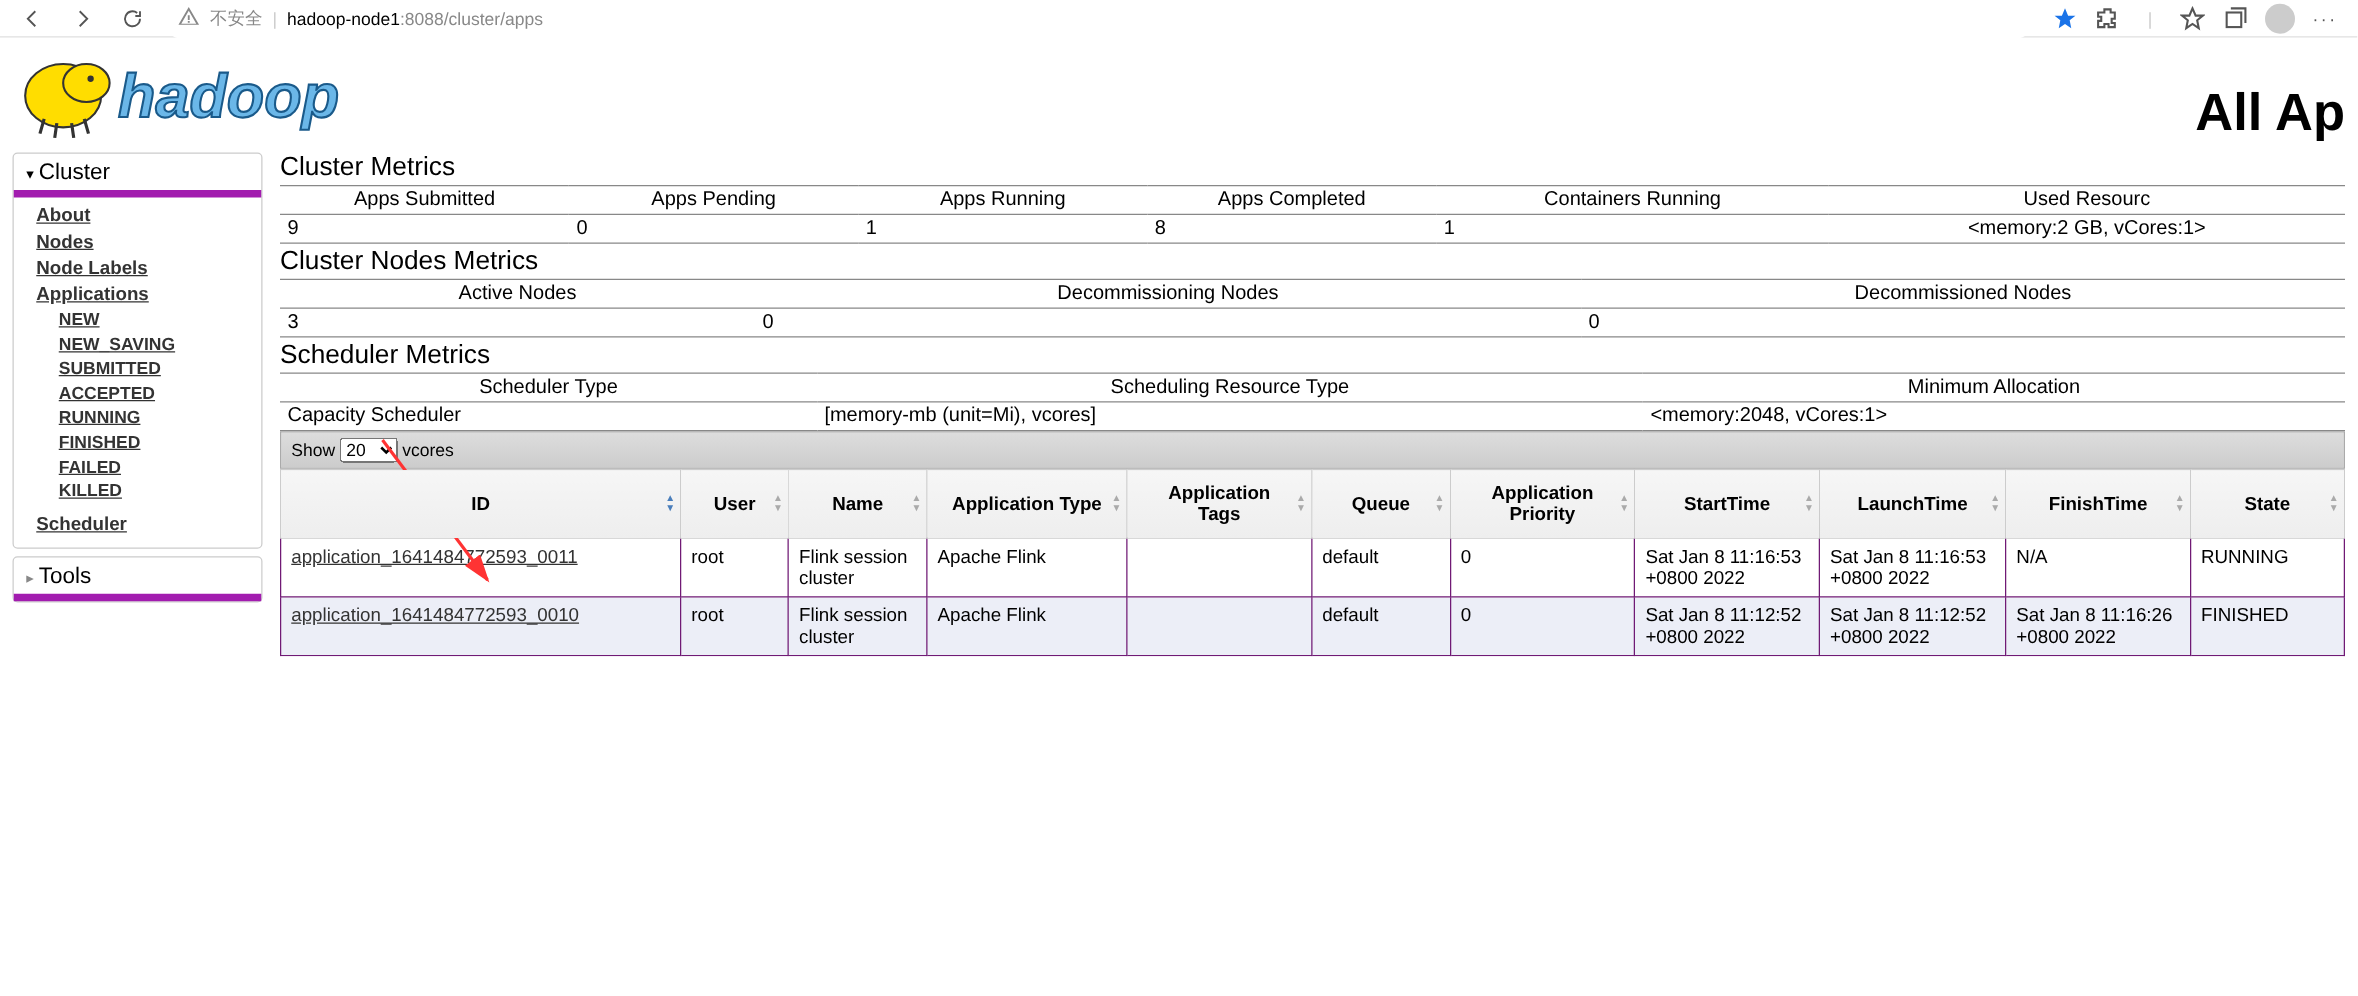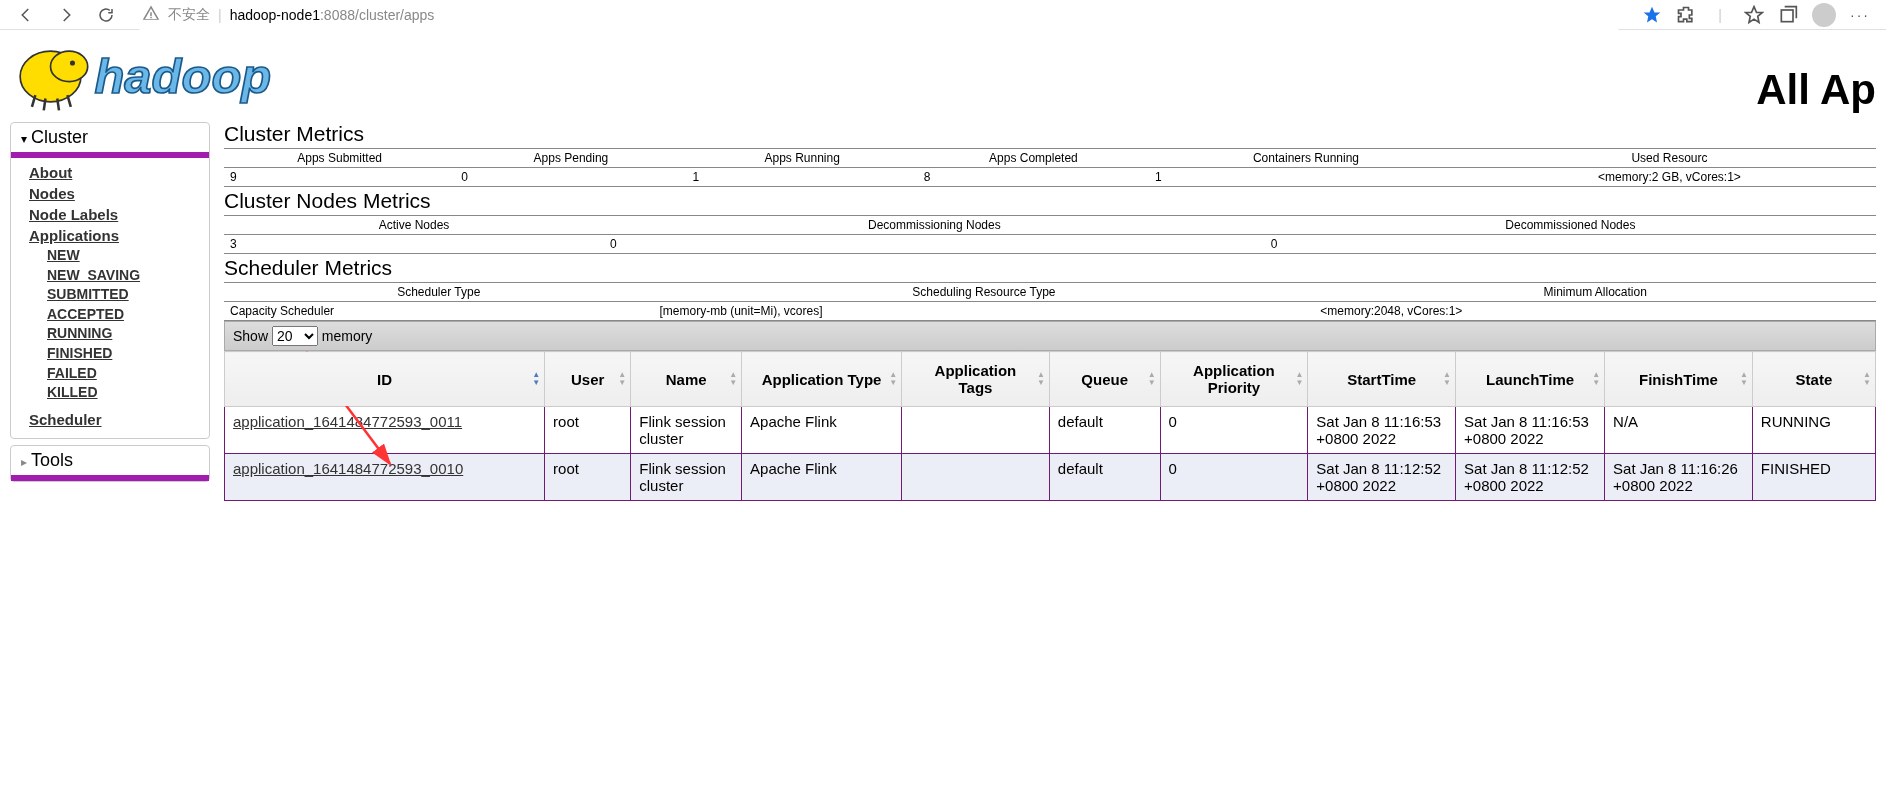--- a/index.html
+++ b/index.html
@@ -27,21 +27,21 @@
 .sb-head .tri { font-size: 12px; margin-right: 4px; }
 .sb-head .tri-r { font-size: 12px; margin-right: 4px; color: #888; }
 .sb-body { padding: 4px 10px 8px 18px; }
 .sb-body a { display: block; color: #333; text-decoration: underline; font-size: 15px; line-height: 1.4; font-weight: bold; }
 .sb-sub { margin-left: 18px; }
 .sb-sub a { font-size: 14px; }
 .sb-sep { margin: 6px 0; }
 
 .main { flex: 1; padding-left: 14px; padding-top: 6px; }
 .sec-title { font-size: 21px; font-weight: 400; margin: 2px 0; }
-table.metrics, table.nodes, table.sched { width: 100%; border-collapse: collapse; font-size: 12px; }
+table.metrics, table.nodes, table.sched { width: 100%; border-collapse: collapse; font-size: 16px; }
 table.metrics th, table.nodes th, table.sched th { border-top: 1px solid #888; border-bottom: 1px solid #888; padding: 2px 6px; font-weight: 400; background: #fff; }
 table.metrics td, table.nodes td, table.sched td { border-bottom: 1px solid #888; padding: 2px 6px; }
 
 .show-bar { background: linear-gradient(#ddd,#ccc); padding: 4px 8px; border: 1px solid #aaa; position: relative; }
 .show-bar select { font-size: 14px; }
 
 .apps-table { width: 100%; border-collapse: collapse; }
 .apps-table th { background: linear-gradient(#f6f6f6,#eee); border: 1px solid #ccc; padding: 10px 16px; font-weight: 700; font-size: 15px; position: relative; }
 .apps-table th .sort { position: absolute; right: 4px; top: 50%; transform: translateY(-50%); font-size: 8px; color: #aaa; line-height: 8px; }
 .apps-table th .sort-active { color: #4a7ebb; }
@@ -215,21 +215,21 @@
       </table>
 
     <div class="show-bar">
       <span>Show</span>
       <select>
         <option>10</option>
         <option selected="">20</option>
         <option>50</option>
         <option>100</option>
       </select>
-      <span>memory</span>
+      <span>vcores</span>
     </div>
 
     <svg class="arrow-overlay" style="left:90px;top:232px" width="110" height="130">
       <defs>
           <marker id="ah" markerWidth="10" markerHeight="10" refX="8" refY="3" orient="auto">
             <path d="M0,0 L0,6 L9,3 z" fill="#f33"></path>
           </marker>
         </defs>
       <line x1="6" y1="6" x2="90" y2="118" stroke="#f33" stroke-width="2.5" marker-end="url(#ah)"></line>
     </svg>

